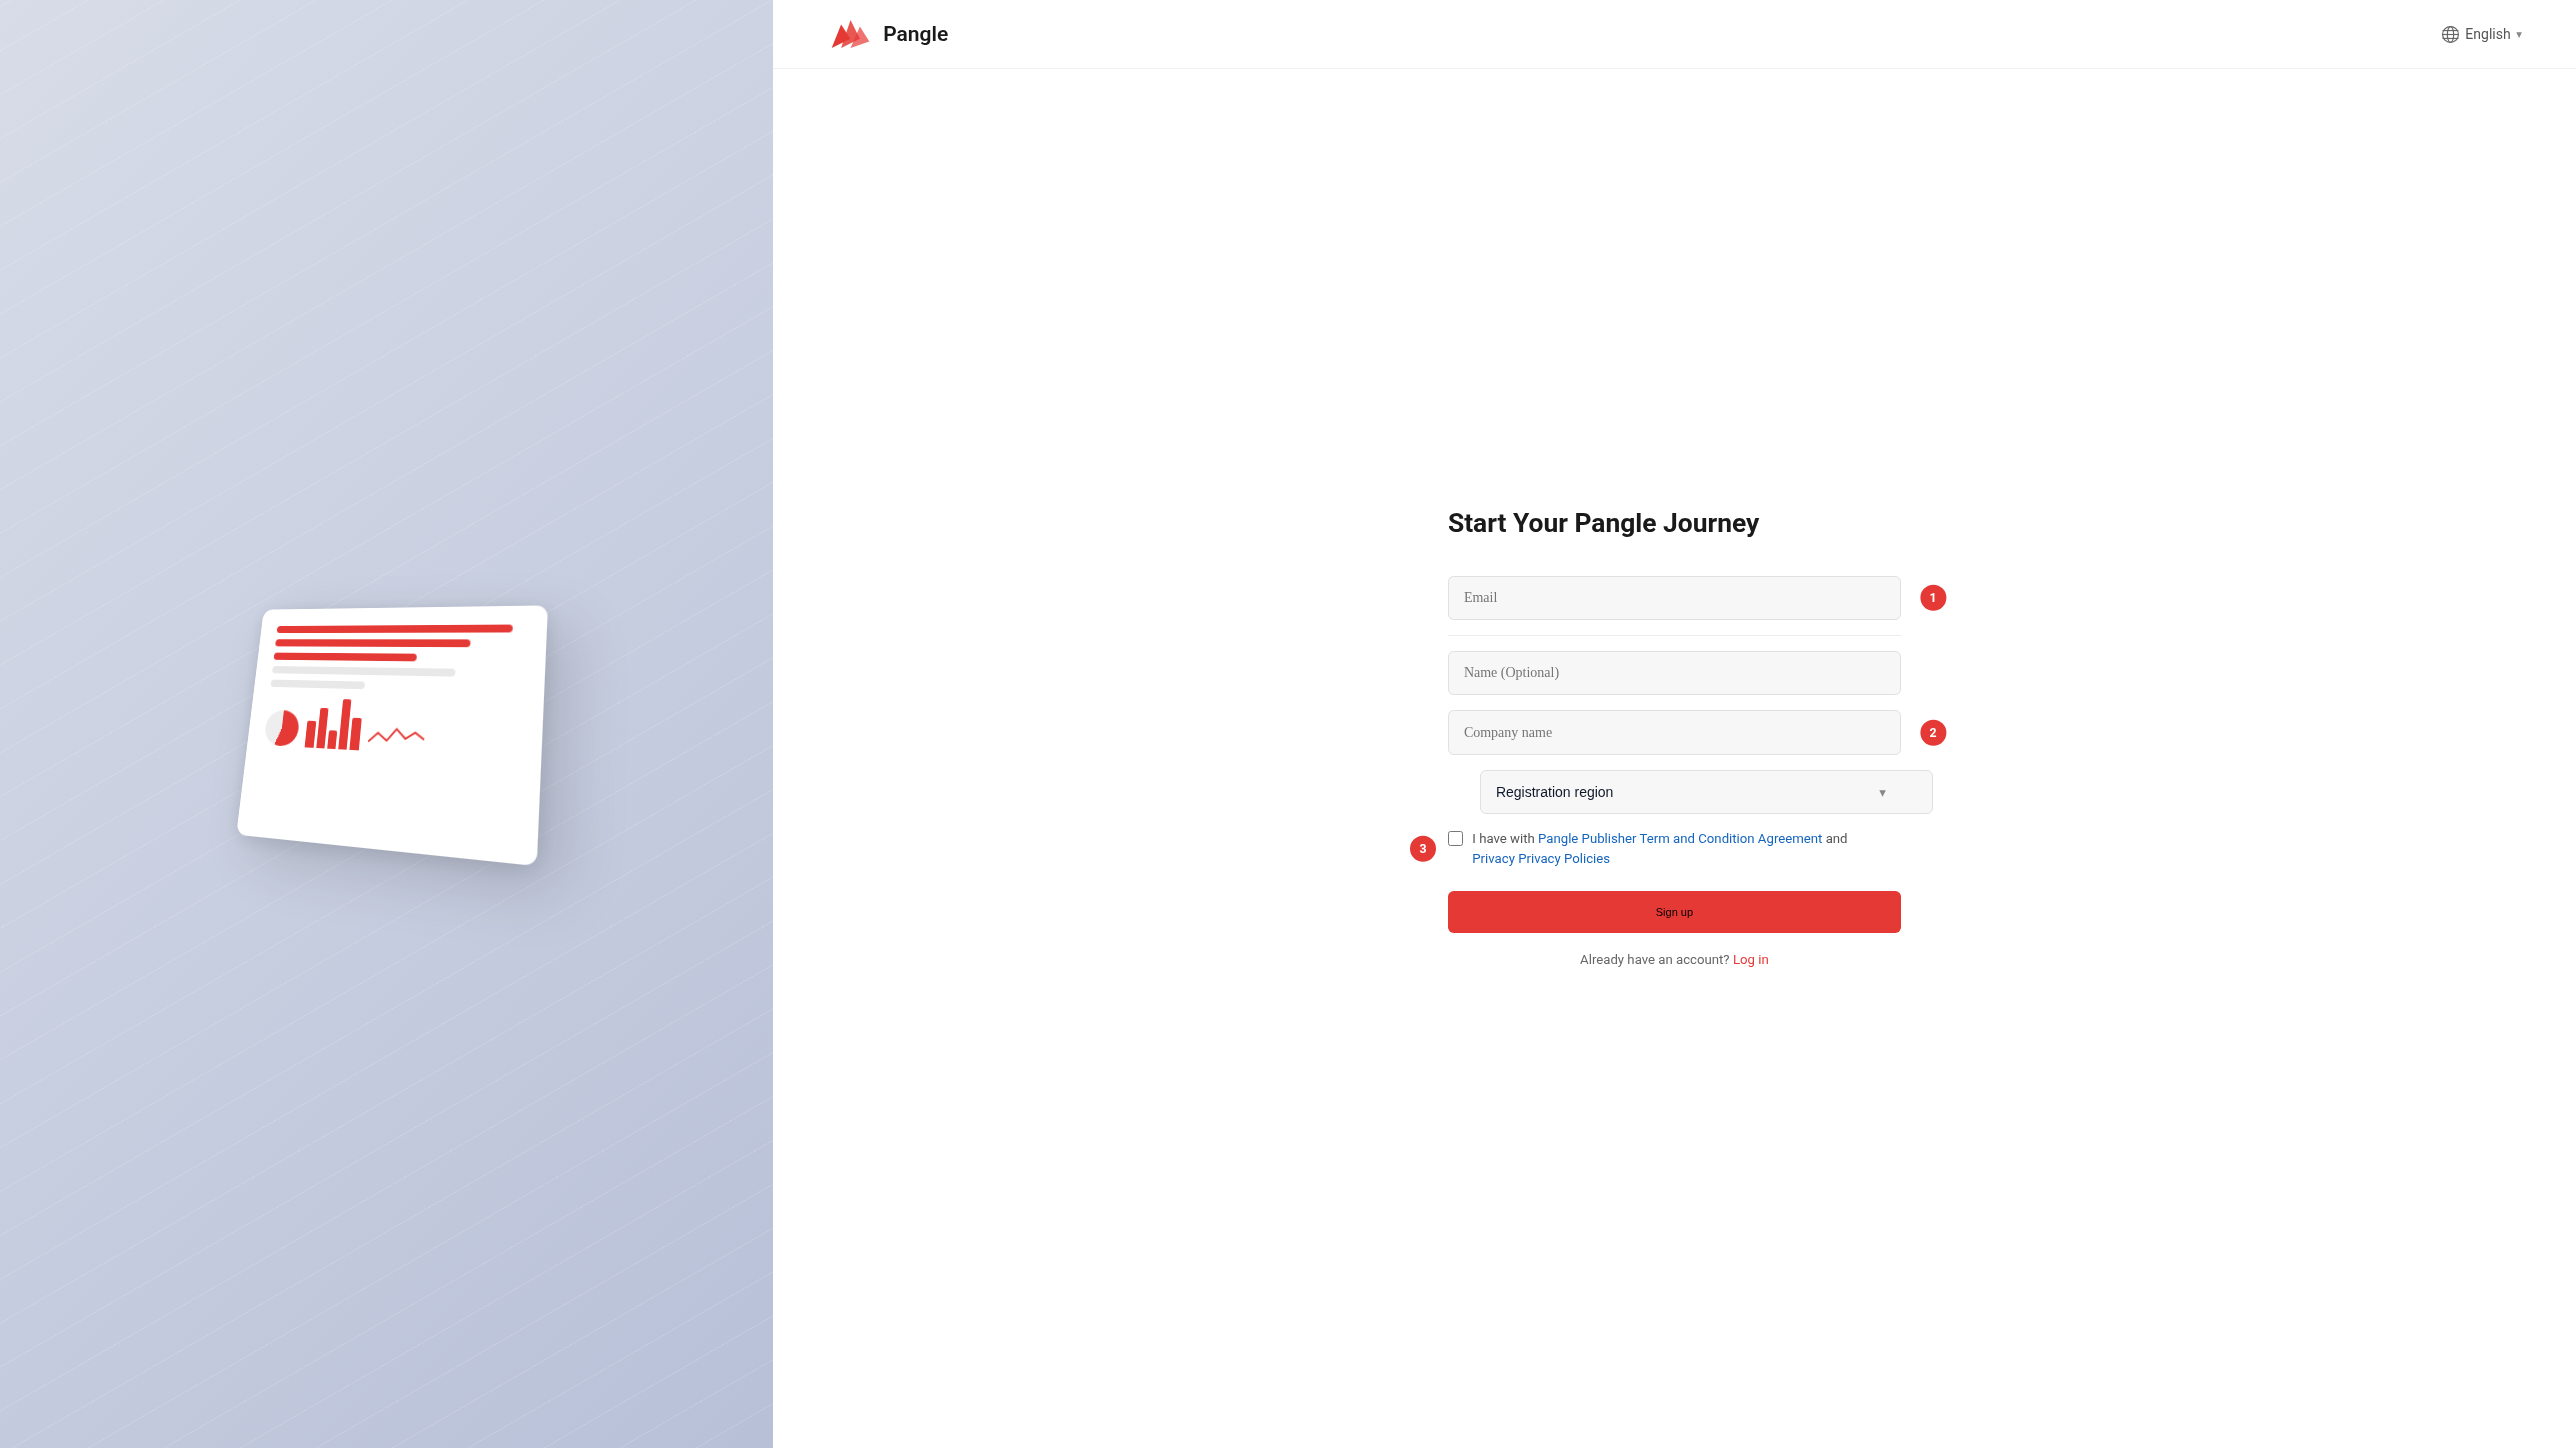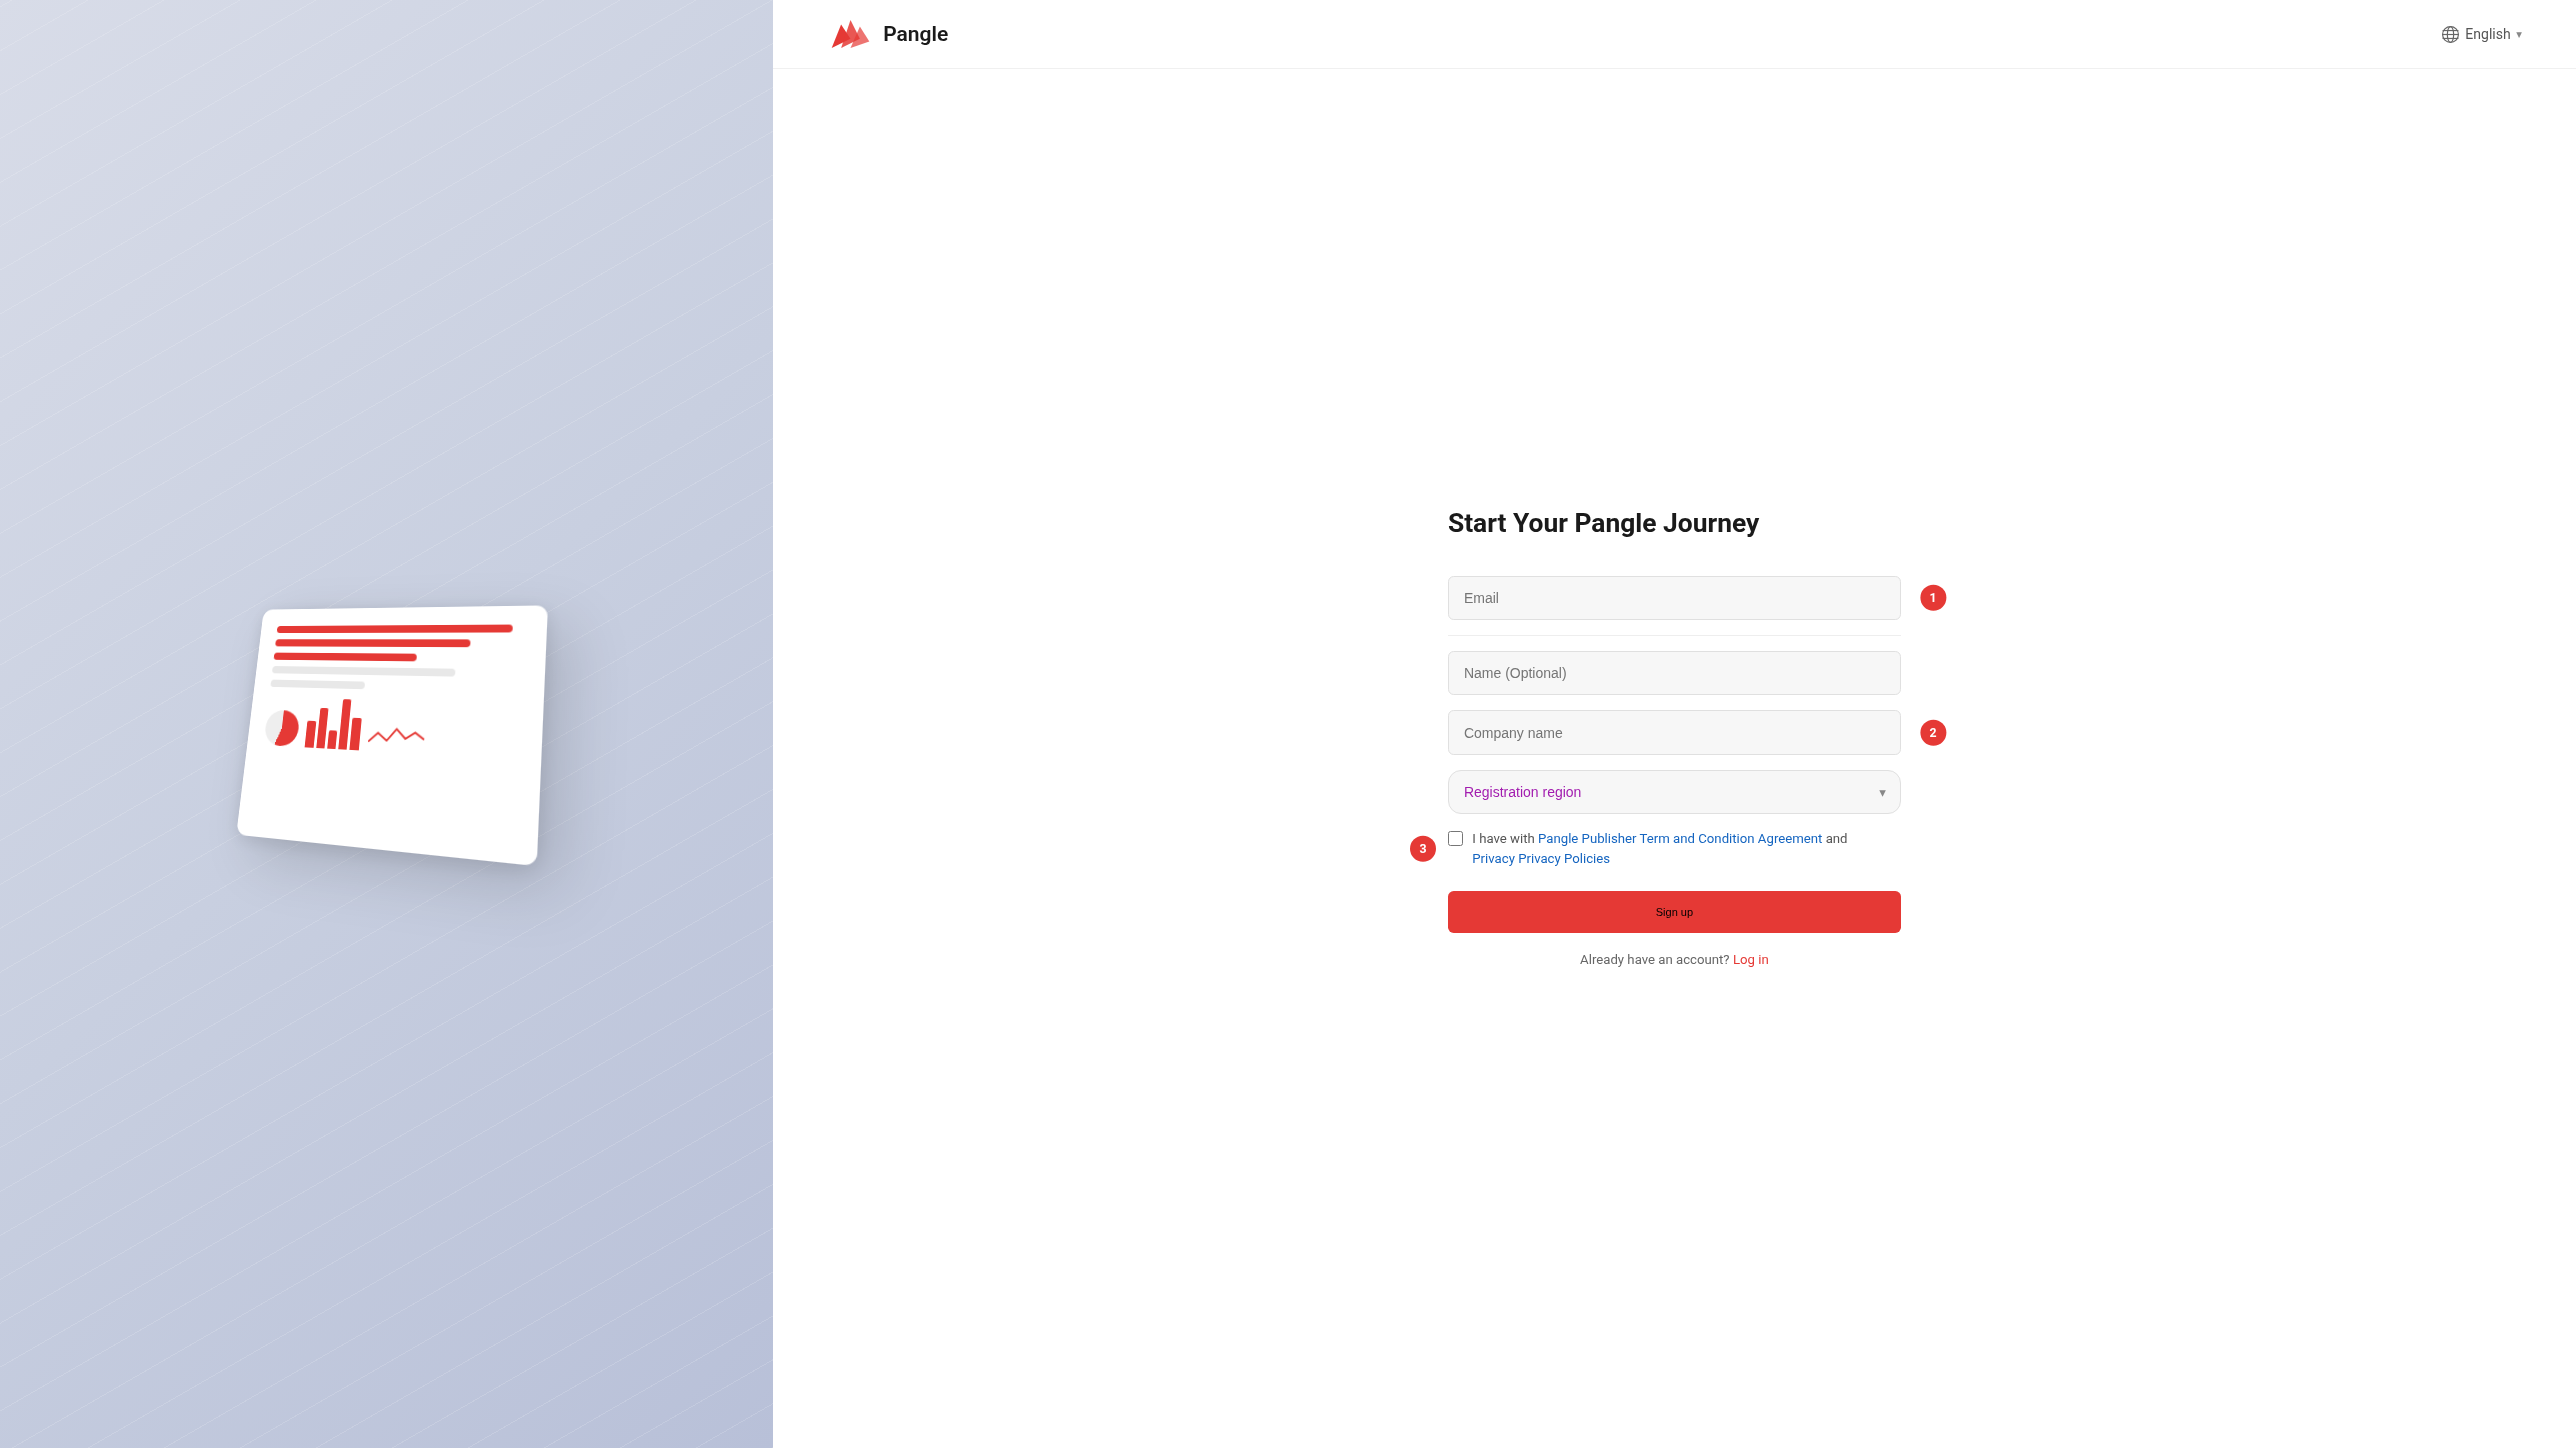--- a/index.html
+++ b/index.html
@@ -207,33 +207,35 @@
     .form-input {
       width: 100%;
       padding: 13.2px 15px;
       border: 0.9px solid #e0e0e0;
       border-radius: 5.7px;
       background: #f7f7f7;
       font-size: 14px;
       color: #999;
       outline: none;
       transition: border-color 0.2s;
+      font-family: Liberation Serif, serif;
     }
 
     .form-select {
       width: 100%;
       padding: 13.2px 15px;
       border: 0.9px solid #e0e0e0;
-      border-radius: 13px;
+      border-radius: 6px;
       background: #f7f7f7;
       font-size: 14px;
-      color: #a21caf;
+      color: #0f172a;
       outline: none;
       appearance: none;
       cursor: pointer;
+      margin-left: 32px;
     }
 
     .select-wrapper {
       position: relative;
     }
 
     .select-arrow {
       position: absolute;
       right: 15px;
       top: 50%;

